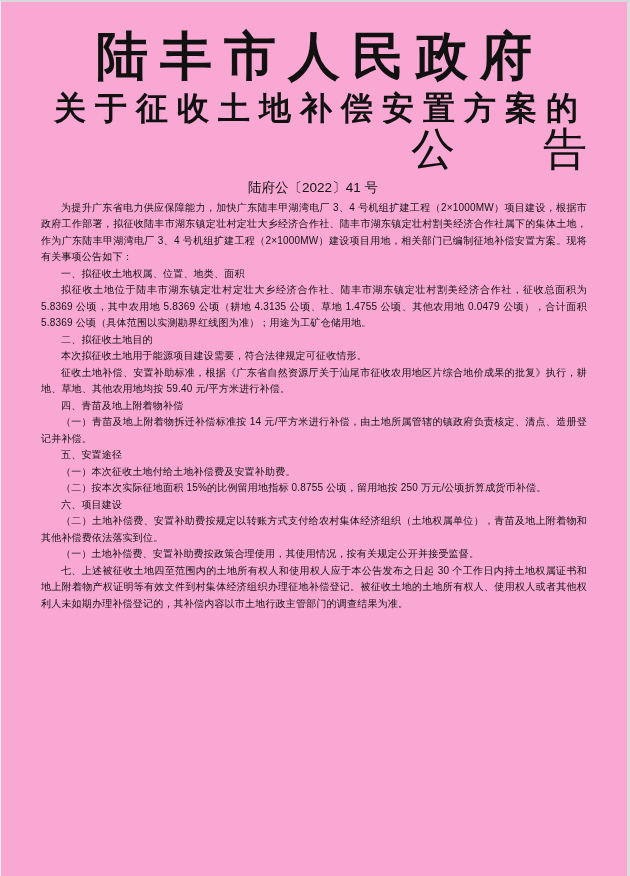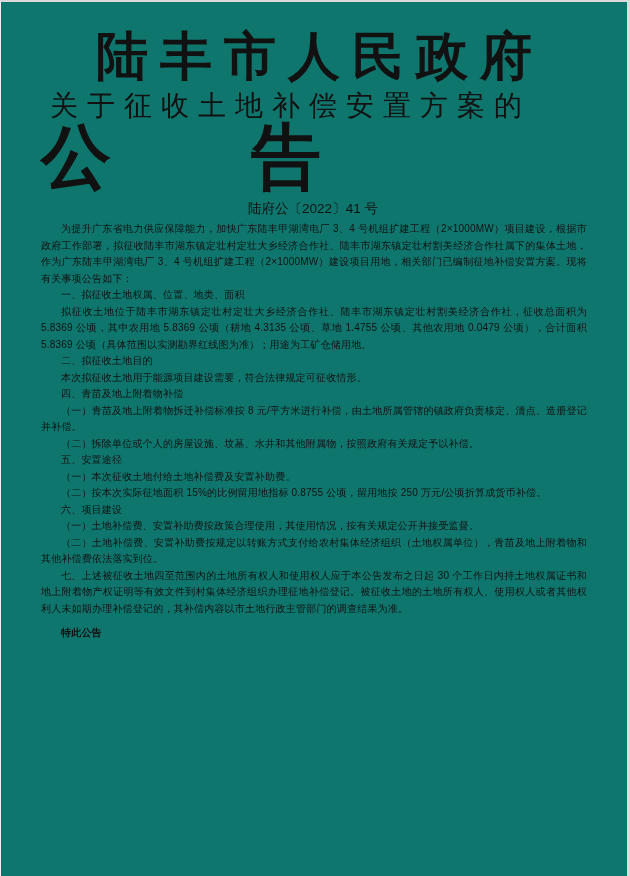--- a/index.html
+++ b/index.html
@@ -12,51 +12,51 @@
     height: 876px;
     overflow: hidden;
     font-family: "Liberation Sans", "DejaVu Sans", sans-serif;
     color: #111111;
     position: relative;
   }
   .page {
     box-sizing: border-box;
     width: 630px;
     height: 876px;
-    background: #0f766e;
+    background: #f9a8d4;
     border-top: 2px solid #d9d9d9;
     border-right: 3px solid #dcdcdc;
     border-left: 1px solid #efefef;
     padding: 28px 40px 10px 40px;
   }
   .main-title {
     font-family: "Liberation Serif", "DejaVu Serif", serif;
     font-weight: bold;
     font-size: 52px;
     line-height: 1.05;
     text-align: center;
     letter-spacing: 12px;
     margin: 0 0 0 12px; 
     white-space: nowrap;
   }
   .subtitle {
-    font-weight: normal;
-    font-size: 28px;
+    font-weight: bold;
+    font-size: 32px;
     line-height: 1.1;
-    text-align: left;
+    text-align: right;
     letter-spacing: 9px;
     margin: 6px 0 0 9px;
     white-space: nowrap;
   }
   .announcement-title {
     font-family: "Liberation Serif", "DejaVu Serif", serif;
-    font-weight: bold;
-    font-size: 70px;
+    font-weight: normal;
+    font-size: 44px;
     line-height: 1.0;
-    text-align: left;
+    text-align: right;
     margin: 2px 0 0 0;
     white-space: pre;
   }
   .doc-number {
     font-size: 13.5px;
     text-align: center;
     margin: 7px 2px 3px 0;
   }
   .body-text p {
     margin: 0;
@@ -88,26 +88,25 @@
   <div class="announcement-title">公　　告</div>
 
   <div class="doc-number">陆府公〔2022〕41 号</div>
 
   <div class="body-text">
     <p>为提升广东省电力供应保障能力，加快广东陆丰甲湖湾电厂 3、4 号机组扩建工程（2×1000MW）项目建设，根据市政府工作部署，拟征收陆丰市湖东镇定壮村定壮大乡经济合作社、陆丰市湖东镇定壮村割美经济合作社属下的集体土地，作为广东陆丰甲湖湾电厂 3、4 号机组扩建工程（2×1000MW）建设项目用地，相关部门已编制征地补偿安置方案。现将有关事项公告如下：</p>
     <p class="heading">一、拟征收土地权属、位置、地类、面积</p>
     <p>拟征收土地位于陆丰市湖东镇定壮村定壮大乡经济合作社、陆丰市湖东镇定壮村割美经济合作社，征收总面积为 5.8369 公顷，其中农用地 5.8369 公顷（耕地 4.3135 公顷、草地 1.4755 公顷、其他农用地 0.0479 公顷），合计面积 5.8369 公顷（具体范围以实测勘界红线图为准）；用途为工矿仓储用地。</p>
     <p class="heading">二、拟征收土地目的</p>
     <p>本次拟征收土地用于能源项目建设需要，符合法律规定可征收情形。</p>
+    <p>征收土地补偿、安置补助标准，根据《广东省自然资源厅关于汕尾市征收农用地区片综合地价成果的批复》执行，耕地、草地、其他农用地均按 59.40 元/平方米进行补偿。</p>
     <p class="heading">四、青苗及地上附着物补偿</p>
-    <p>（一）青苗及地上附着物拆迁补偿标准按 8 元/平方米进行补偿，由土地所属管辖的镇政府负责核定、清点、造册登记并补偿。</p>
-    <p>（二）拆除单位或个人的房屋设施、坟墓、水井和其他附属物，按照政府有关规定予以补偿。</p>
+    <p>（一）青苗及地上附着物拆迁补偿标准按 14 元/平方米进行补偿，由土地所属管辖的镇政府负责核定、清点、造册登记并补偿。</p>
     <p class="heading">五、安置途径</p>
     <p>（一）本次征收土地付给土地补偿费及安置补助费。</p>
     <p>（二）按本次实际征地面积 15%的比例留用地指标 0.8755 公顷，留用地按 250 万元/公顷折算成货币补偿。</p>
     <p class="heading">六、项目建设</p>
+    <p>（二）土地补偿费、安置补助费按规定以转账方式支付给农村集体经济组织（土地权属单位），青苗及地上附着物和其他补偿费依法落实到位。</p>
     <p>（一）土地补偿费、安置补助费按政策合理使用，其使用情况，按有关规定公开并接受监督。</p>
-    <p>（二）土地补偿费、安置补助费按规定以转账方式支付给农村集体经济组织（土地权属单位），青苗及地上附着物和其他补偿费依法落实到位。</p>
     <p>七、上述被征收土地四至范围内的土地所有权人和使用权人应于本公告发布之日起 30 个工作日内持土地权属证书和地上附着物产权证明等有效文件到村集体经济组织办理征地补偿登记。被征收土地的土地所有权人、使用权人或者其他权利人未如期办理补偿登记的，其补偿内容以市土地行政主管部门的调查结果为准。</p>
-    <p class="closing">特此公告</p>
   </div>
 
 </div>
 
 </body></html>

